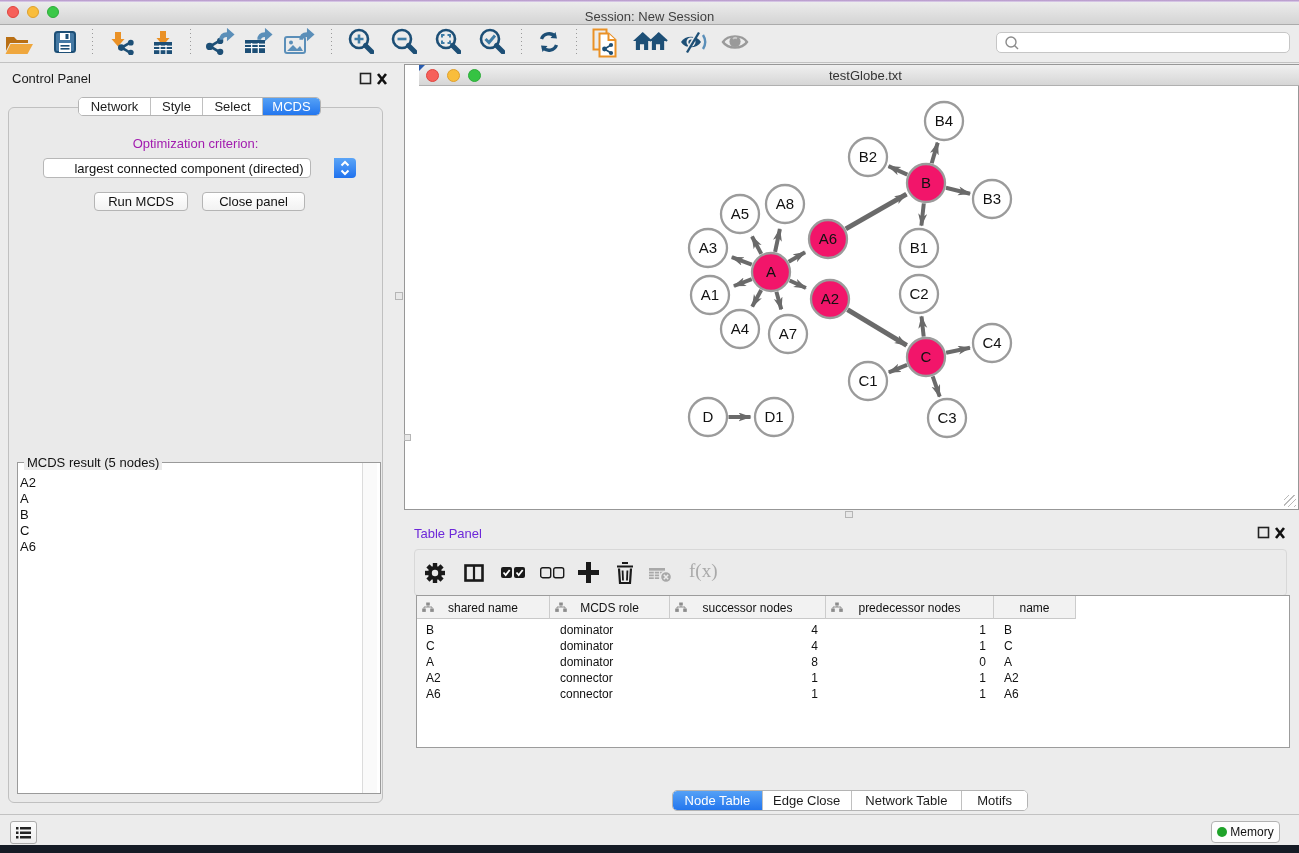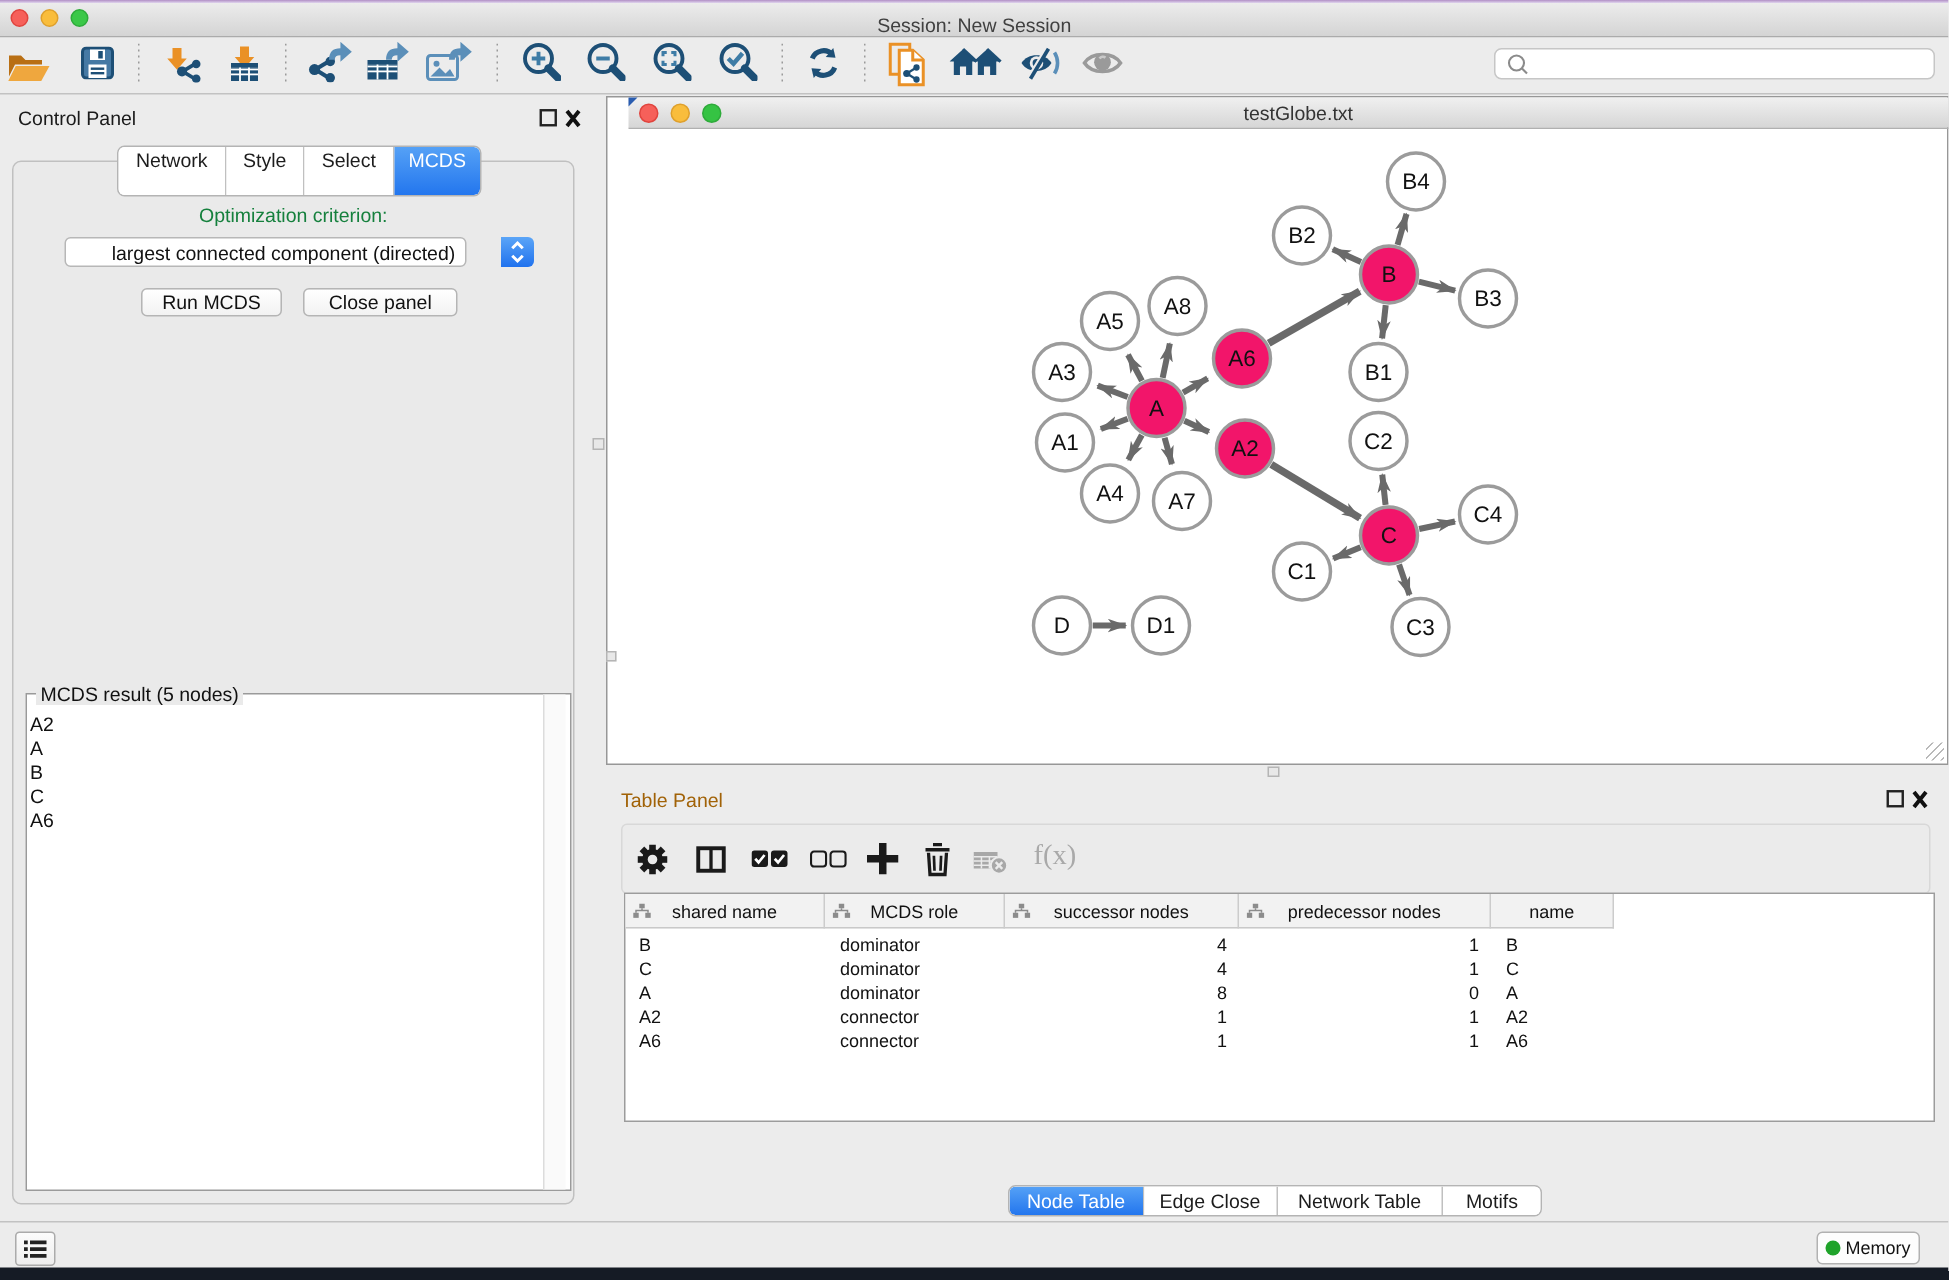--- a/index.html
+++ b/index.html
@@ -12,43 +12,43 @@
 #toolbar{left:0;top:25px;width:1299px;height:38px;background:#ececec;border-bottom:1px solid #c2c2c2}
 .sep{position:absolute;top:4px;height:26px;width:1px;background-image:linear-gradient(#9a9a9a 33%,rgba(0,0,0,0) 0%);background-size:1px 4px}
 #search{left:996px;top:7px;width:294px;height:21px;background:#fff;border:1px solid #c6c6c6;border-radius:5px}
 
 #cpTitle{left:12px;top:71px;font-size:13px;color:#1a1a1a}
 #cpPanel{left:8px;top:107px;width:375px;height:696px;border:1px solid #c0c0c0;border-radius:6px;background:#eaeaea}
 .tabbar{position:absolute;display:flex;border:1px solid #b4b4b4;border-radius:5px;overflow:hidden;background:#fff}
 .tab{font-size:13px;color:#1c1c1c;text-align:center;border-right:1px solid #c0c0c0;background:#fff;line-height:18px}
 .tab:last-child{border-right:none}
 .tabsel{background:linear-gradient(#55a1f6,#2376ee);color:#fff}
-#cpTabs{left:78px;top:97px;width:243px;height:34px}
-#optLabel{left:9px;top:136px;width:373px;text-align:center;font-size:13px;color:#15803d}
+#cpTabs{left:78px;top:97px;width:243px;height:19px}
+#optLabel{left:9px;top:136px;width:373px;text-align:center;font-size:13px;color:#a21caf}
 #combo{left:43px;top:158px;width:268px;height:20px;background:#fff;border:1px solid #b7b7b7;border-radius:4px}
 #comboTxt{left:0;top:2px;width:290px;text-align:center;font-size:13px;color:#111}
 #comboBtn{left:290px;top:-1px;width:22px;height:20px;border-radius:0 4px 4px 0;background:linear-gradient(#5ba5f7,#2072ee)}
 .btn{position:absolute;height:19px;background:linear-gradient(#ffffff,#f2f2f2);border:1px solid #b5b5b5;border-radius:4px;font-size:13px;color:#111;text-align:center;line-height:17px}
 #runBtn{left:94px;top:192px;width:94px}
 #closeBtn{left:202px;top:192px;width:103px}
 
 #fs{left:17px;top:462px;width:364px;height:332px;border:1px solid #9a9a9a;background:#fff}
 #fsLegend{left:24px;top:455px;background:#eaeaea;padding:0 3px;font-size:13px;color:#111}
 #fsScroll{left:362px;top:463px;width:15px;height:330px;background:#fafafa;border-left:1px solid #dcdcdc}
 #fsList{left:20px;top:475px;font-size:13px;color:#111;line-height:16px}
 
 #frame{left:404px;top:64px;width:895px;height:446px;border:1px solid #979797;background:#fff}
 #ftitle{left:14px;top:0;width:893px;height:21px;background:linear-gradient(#f0f0f0,#d6d6d6);border-bottom:1px solid #b0b0b0}
 .ftl{position:absolute;top:4px;width:13px;height:13px;border-radius:50%}
 #ftext{left:0;top:3px;width:893px;text-align:center;font-size:13px;color:#333}
 #graph{left:0;top:22px}
 #gripBR{right:2px;bottom:2px;width:12px;height:12px;background:repeating-linear-gradient(135deg,rgba(0,0,0,0) 0 3px,#b9b9b9 3px 4px)}
 .bluecorner{position:absolute;width:0;height:0}
 
-#tpTitle{left:414px;top:526px;font-size:13px;color:#a16207}
+#tpTitle{left:414px;top:526px;font-size:13px;color:#6d28d9}
 #tpToolbar{left:414px;top:549px;width:873px;height:47px;border:1px solid #d8d8d8;border-radius:4px;background:#ebebeb}
 #tbl{left:416px;top:595px;width:874px;height:153px;background:#fff;border:1px solid #9c9c9c}
 #tblHead{left:0;top:0;width:659px;height:23px;background:#f2f2f2;border-bottom:1px solid #c9c9c9;font-size:12px;color:#111}
 .hcell{position:absolute;top:0;height:23px;border-right:1px solid #cccccc}
 .htxt{position:absolute;top:5px;width:100%;text-align:center}
 .trow{position:absolute;font-size:12px;color:#111;height:16px;line-height:16px}
 #tpTabs{left:672px;top:790px;width:356px;height:21px}
 #tpTabs .tab{line-height:20px}
 
 #status{left:0;top:814px;width:1299px;height:31px;background:#ececec;border-top:1px solid #c2c2c2}

